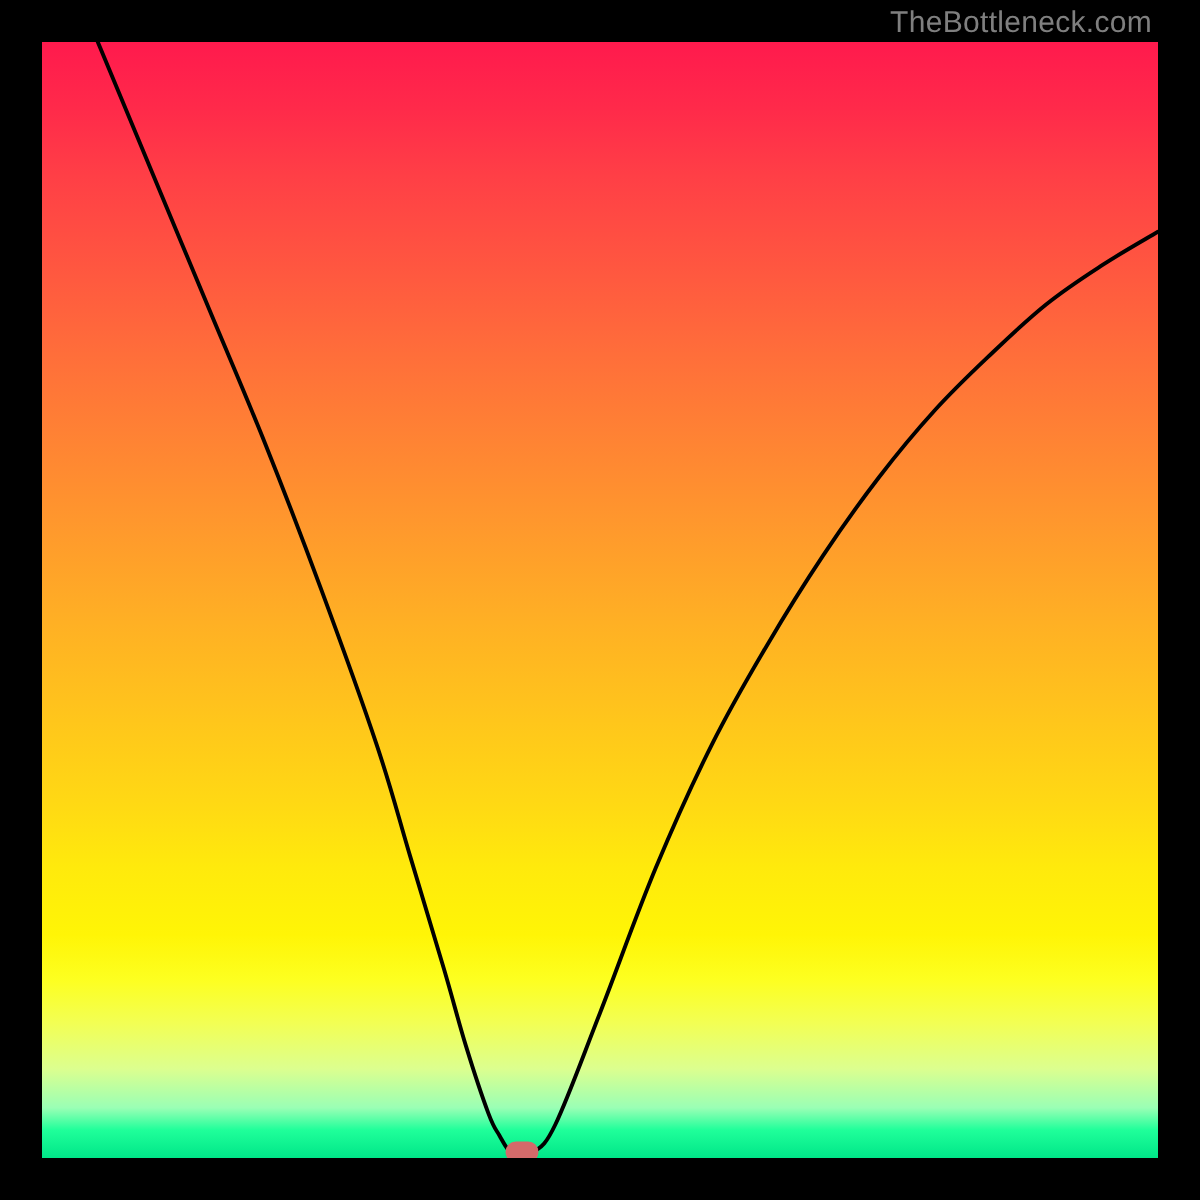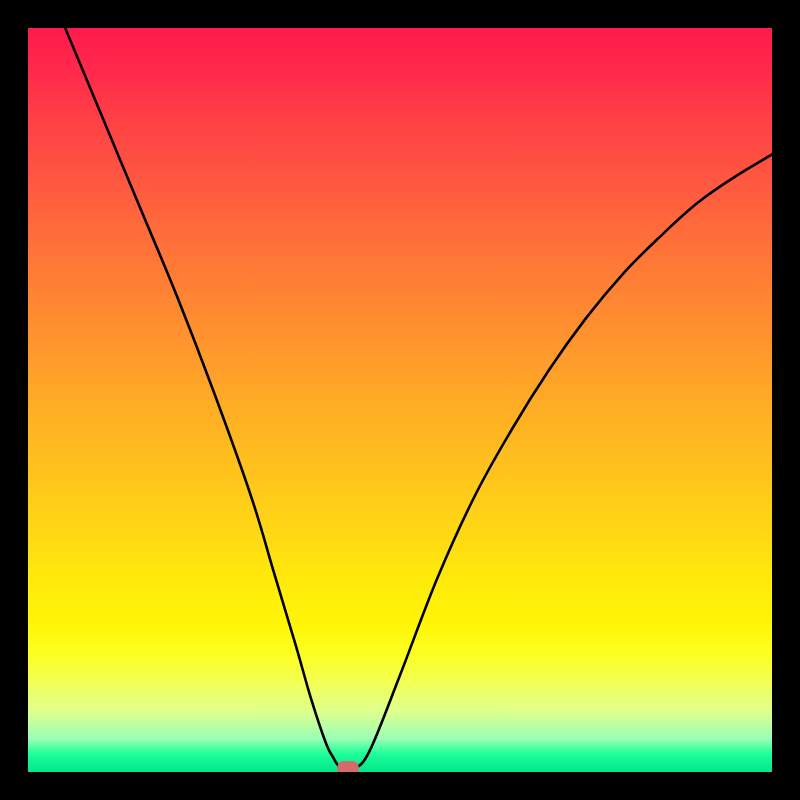--- a/index.html
+++ b/index.html
@@ -81,13 +81,14 @@
   <div class="plot">
     <div class="gradient-bg"></div>
 
     <svg class="curve" viewBox="0 0 744 744" preserveAspectRatio="none">
       <path id="curve-path" fill="none" stroke="#000" stroke-width="2.6" stroke-linecap="round" stroke-linejoin="round" d="M 37.20 0.00 C 43.90 16.07, 61.01 57.14, 74.40 89.28 C 87.79 121.42, 98.21 146.42, 111.60 178.56 C 124.99 210.70, 135.41 234.36, 148.80 267.84 C 162.19 301.32, 172.61 328.40, 186.00 364.56 C 199.39 400.72, 212.49 436.58, 223.20 468.72 C 233.91 500.86, 237.48 516.34, 245.52 543.12 C 253.56 569.90, 261.14 594.75, 267.84 617.52 C 274.54 640.29, 277.36 652.19, 282.72 669.60 C 288.08 687.01, 293.58 703.53, 297.60 714.24 C 301.62 724.95, 302.36 724.43, 305.04 729.12 C 307.72 733.81, 309.80 738.27, 312.48 740.28 C 315.16 742.29, 317.24 740.28, 319.92 740.28 C 322.60 740.28, 323.34 743.63, 327.36 740.28 C 331.38 736.93, 334.20 738.42, 342.24 721.68 C 350.28 704.94, 359.95 678.08, 372.00 647.28 C 384.05 616.48, 395.81 582.70, 409.20 550.56 C 422.59 518.42, 433.01 495.50, 446.40 468.72 C 459.79 441.94, 470.21 424.53, 483.60 401.76 C 496.99 378.99, 507.41 362.33, 520.80 342.24 C 534.19 322.15, 544.61 307.57, 558.00 290.16 C 571.39 272.75, 581.81 260.25, 595.20 245.52 C 608.59 230.79, 619.01 221.04, 632.40 208.32 C 645.79 195.60, 656.21 185.55, 669.60 174.84 C 682.99 164.13, 693.41 157.50, 706.80 148.80 C 720.19 140.10, 737.30 130.50, 744.00 126.48"></path>
     </svg>
 
     <div id="marker" class="marker" style="left: 319.92px; top: 740.28px;"></div>
   </div>
 
+  <div class="watermark">TheBottleneck.com</div>
 </div>
 
 </body></html>

